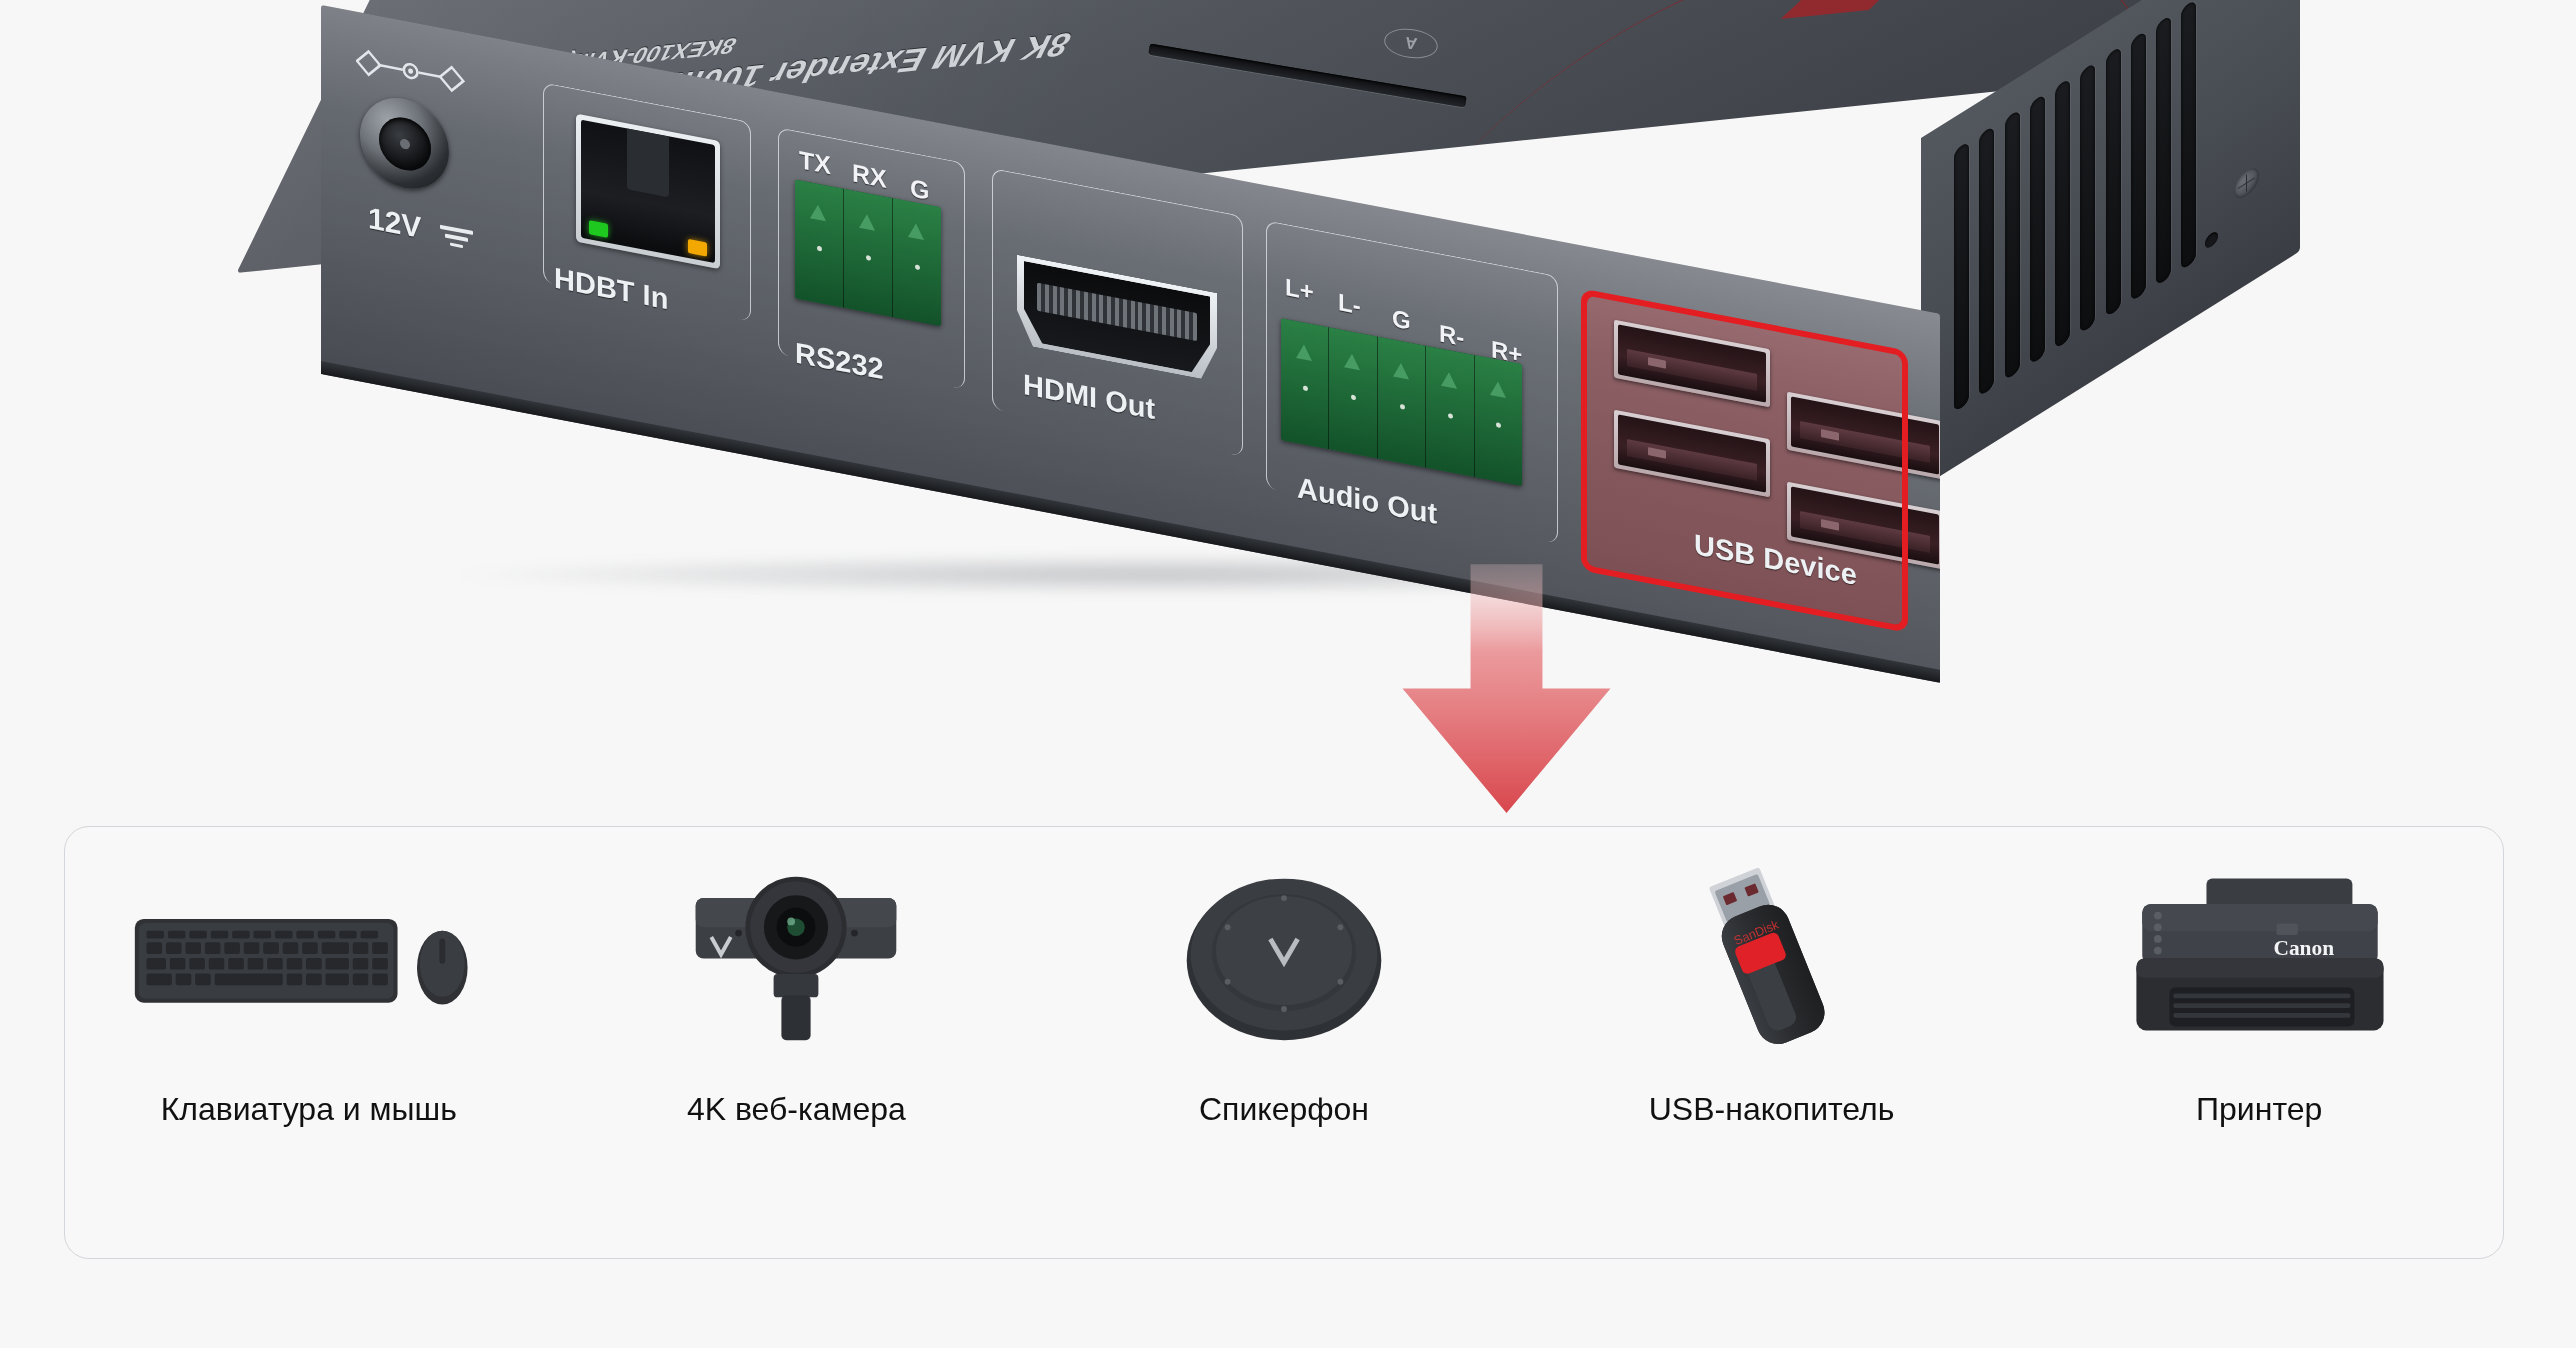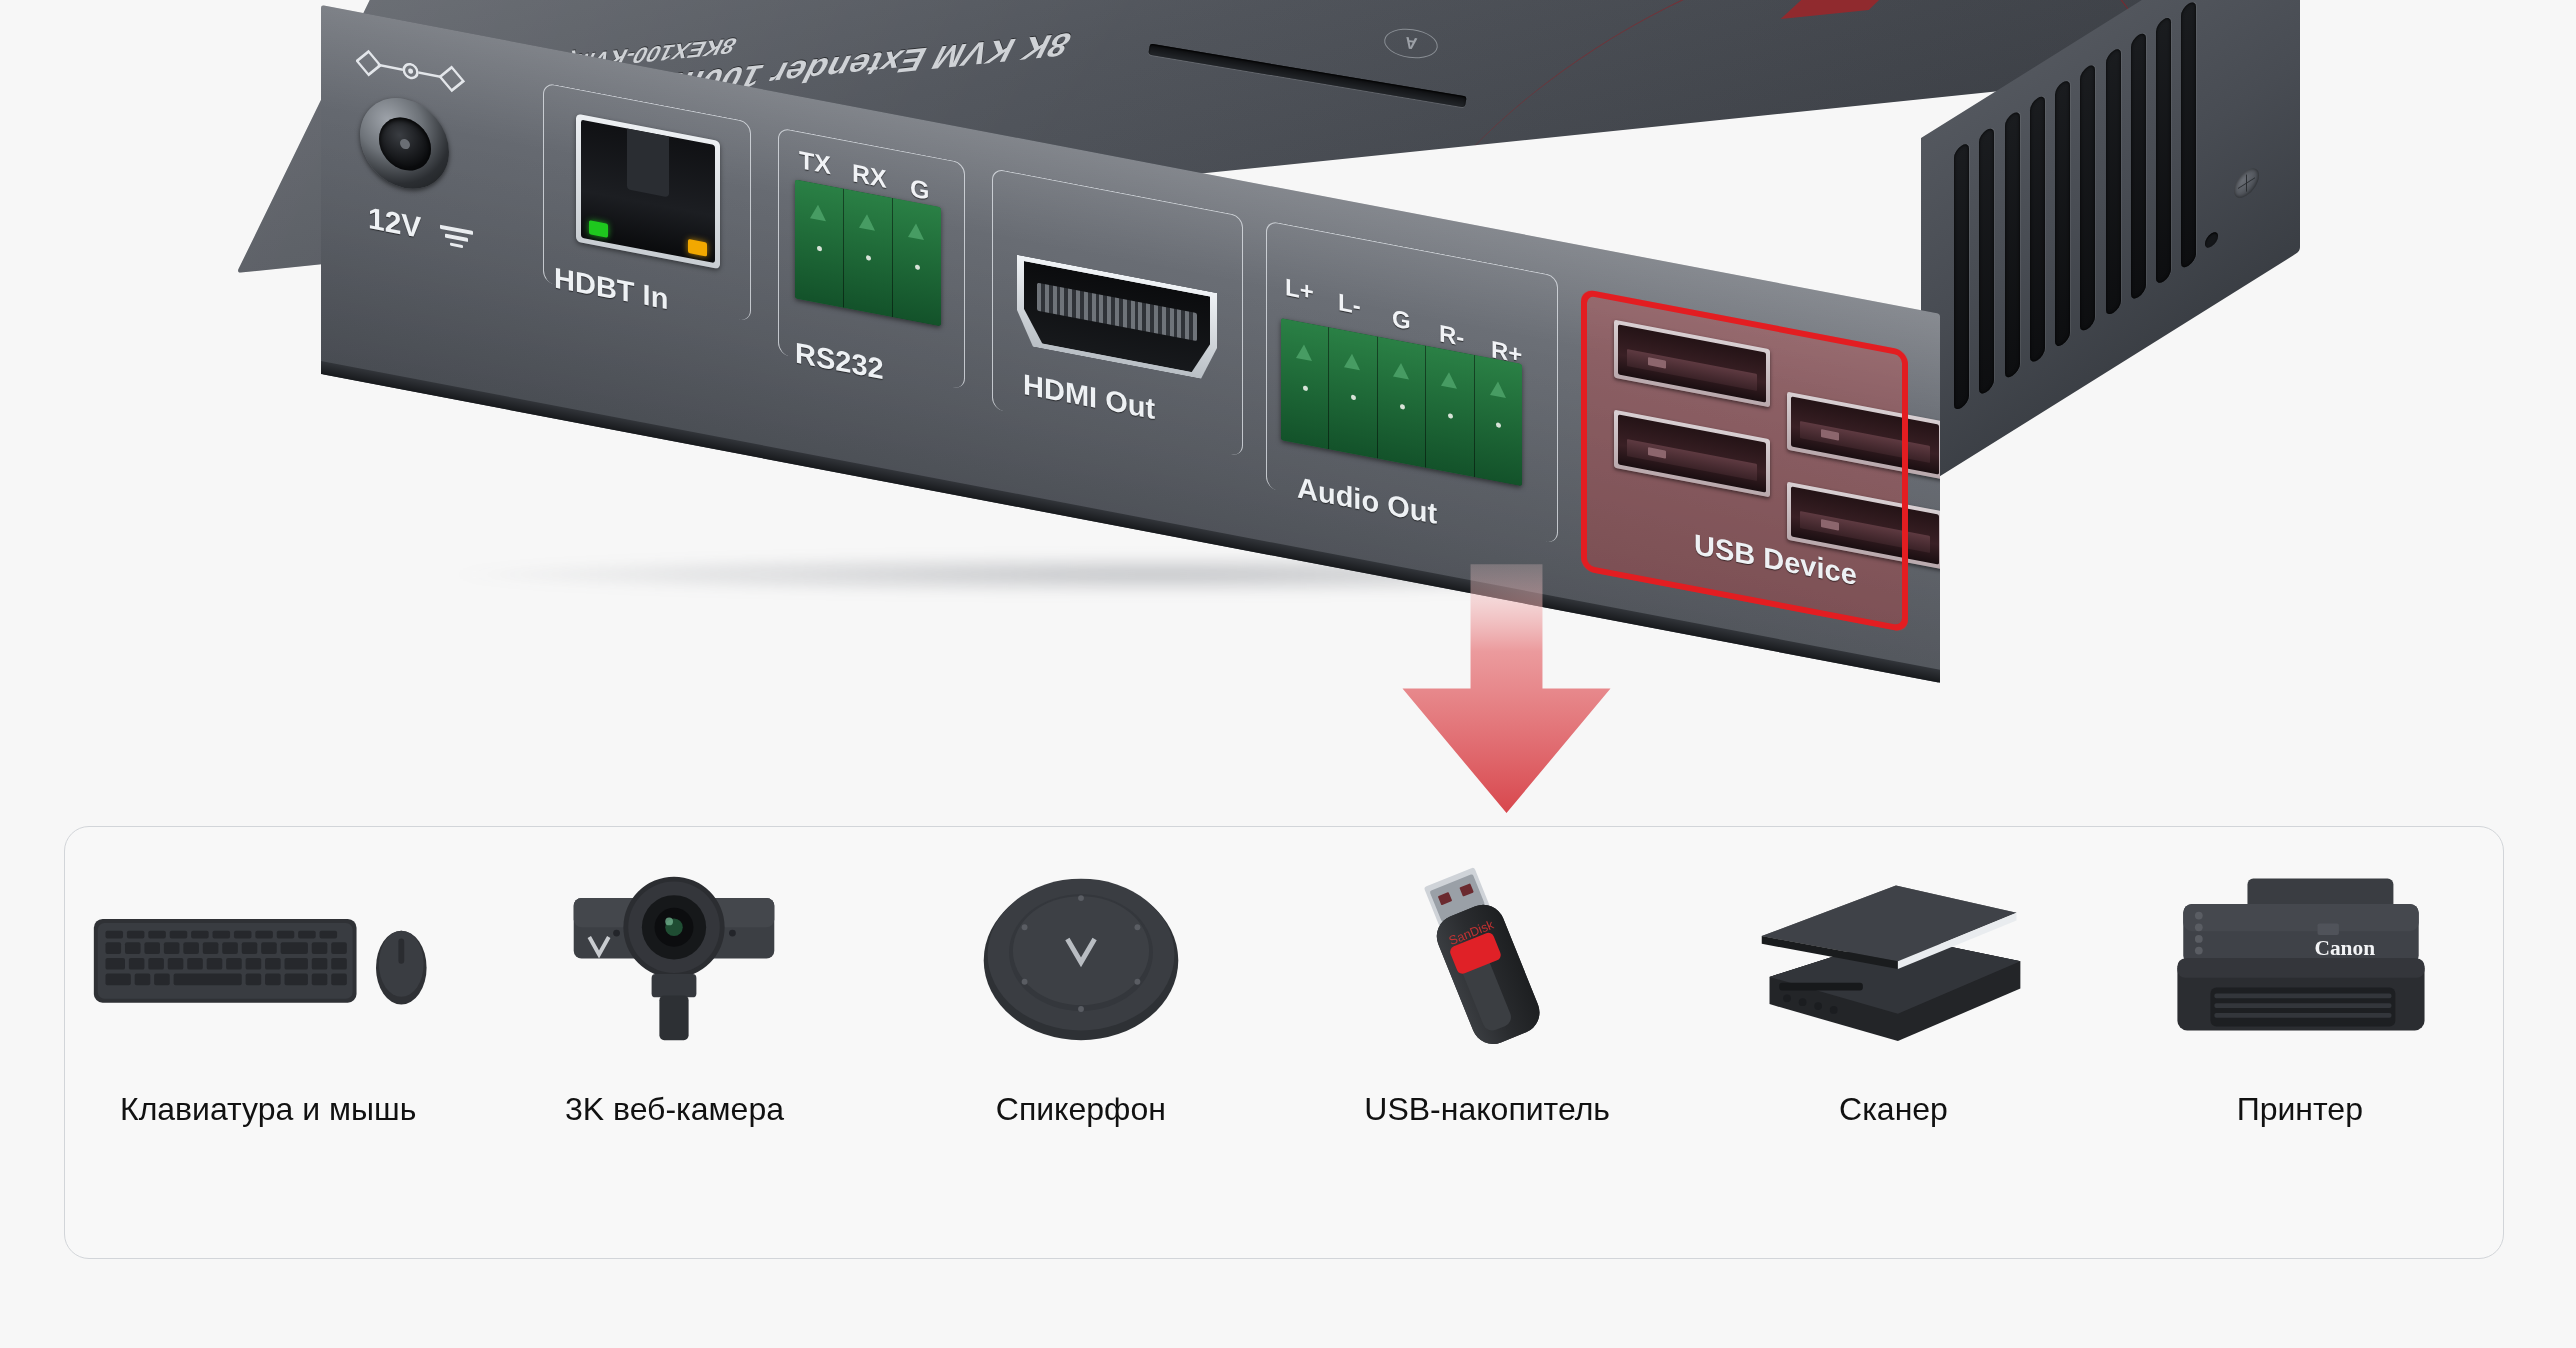--- a/index.html
+++ b/index.html
@@ -563,21 +563,21 @@
           <circle cx="115" cy="66" r="20" fill="#0c0d0f"></circle>
           <circle cx="115" cy="66" r="9" fill="#1f4d33"></circle>
           <circle cx="110" cy="60" r="4" fill="#6fae8c" opacity="0.8"></circle>
           <circle cx="56" cy="72" r="3.5" fill="#23252a"></circle>
           <circle cx="175" cy="72" r="3.5" fill="#23252a"></circle>
           <path d="M28 76 l10 18 l10 -18" fill="none" stroke="#c9ccd0" stroke-width="4"></path>
           <rect x="92" y="114" width="46" height="24" rx="4" fill="#35383d"></rect>
           <rect x="100" y="136" width="30" height="46" rx="5" fill="#2d3034"></rect>
         </svg>
       </div>
-      <div class="periph-label">3K веб-камера</div>
+      <div class="periph-label">4K веб-камера</div>
     </div>
 
     <div class="periph-cell">
       <div class="periph-art">
         <svg width="214" height="185" viewBox="0 0 220 190">
           <ellipse cx="110" cy="100" rx="100" ry="82" fill="#2e3135"></ellipse>
           <ellipse cx="110" cy="94" rx="96" ry="78" fill="#3a3d42"></ellipse>
           <ellipse cx="110" cy="92" rx="74" ry="60" fill="#34373c"></ellipse>
           <ellipse cx="110" cy="90" rx="70" ry="56" fill="#3d4045"></ellipse>
           <circle cx="110" cy="36" r="3" fill="#5a5d63"></circle>
@@ -611,39 +611,20 @@
               <stop offset="0%" stop-color="#3a3d41"></stop>
               <stop offset="45%" stop-color="#2a2c2f"></stop>
               <stop offset="100%" stop-color="#1d1f21"></stop>
             </linearGradient>
           </defs>
         </svg>
       </div>
       <div class="periph-label">USB-накопитель</div>
     </div>
 
-    <div class="periph-cell">
-      <div class="periph-art">
-        <svg width="282" height="175" viewBox="0 0 290 180">
-          <path d="M18 112 L150 70 L276 96 L150 150 Z" fill="#2a2c30"></path>
-          <path d="M18 112 L150 70 L276 96 L276 124 L150 178 L18 140 Z" fill="#232528"></path>
-          <path d="M18 112 L150 70 L276 96 L150 150 Z" fill="#32353a"></path>
-          <rect x="28" y="118" width="86" height="8" rx="3" fill="#17191b"></rect>
-          <circle cx="36" cy="134" r="4" fill="#1b1d20"></circle>
-          <circle cx="52" cy="138" r="4" fill="#1b1d20"></circle>
-          <circle cx="68" cy="142" r="4" fill="#1b1d20"></circle>
-          <circle cx="84" cy="146" r="4" fill="#1b1d20"></circle>
-          <path d="M10 70 L148 18 L272 46 L150 96 Z" fill="#3b3e43"></path>
-          <path d="M10 70 L148 18 L272 46 L150 96 Z" fill="#41444a" opacity="0.75"></path>
-          <path d="M10 70 L150 96 L150 104 L10 78 Z" fill="#1a1c1e"></path>
-          <path d="M150 96 L272 46 L272 54 L150 104 Z" fill="#e9ecef"></path>
-        </svg>
-      </div>
-      <div class="periph-label">Сканер</div>
-    </div>
 
     <div class="periph-cell">
       <div class="periph-art">
         <svg width="292" height="180" viewBox="0 0 300 185">
           <rect x="96" y="14" width="150" height="34" rx="6" fill="#3a3d42"></rect>
           <rect x="30" y="40" width="242" height="62" rx="9" fill="#3f4248"></rect>
           <rect x="30" y="40" width="242" height="28" rx="9" fill="#45484e"></rect>
           <rect x="24" y="96" width="254" height="74" rx="10" fill="#2b2d31"></rect>
           <rect x="24" y="96" width="254" height="20" rx="8" fill="#34363b"></rect>
           <rect x="58" y="126" width="190" height="40" rx="6" fill="#1d1f22"></rect>

